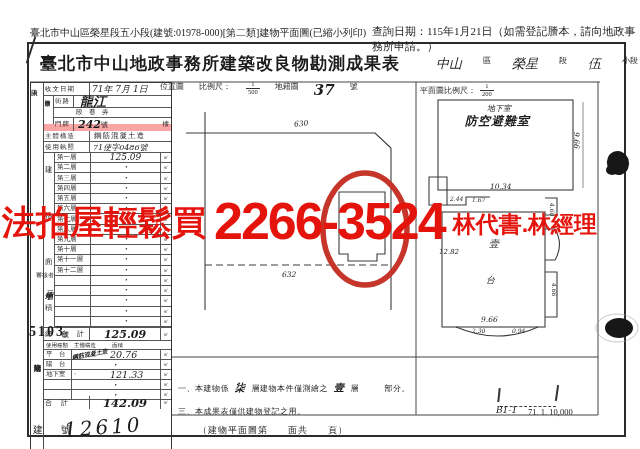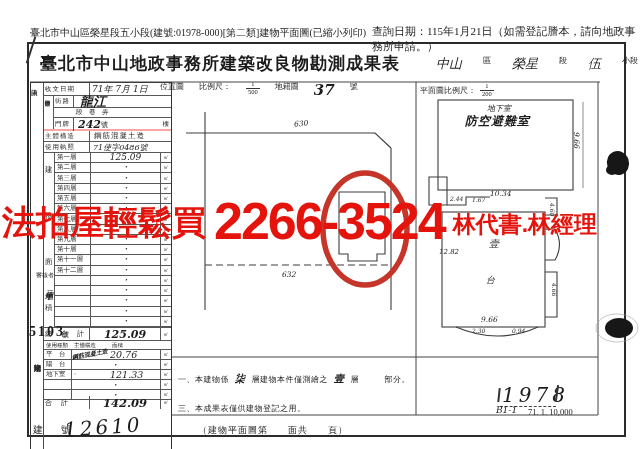--- a/index.html
+++ b/index.html
@@ -19,21 +19,21 @@
 .ta-print{font-size:8px}
 .ta-stamp{font-size:15px;font-weight:bold;letter-spacing:1px}
 
 .ltab{left:30px;top:82px;width:142px;height:421px;border:1.5px solid #333;display:flex}
 .colA{width:13px;border-right:1px solid #4a4a4a;position:relative}
 .rows{flex:1;display:flex;flex-direction:column}
 .trow{display:flex;align-items:center;border-bottom:1px solid #575757;overflow:visible}
 .lab{font-size:6.5px;letter-spacing:1px;padding-left:1px;border-right:1px solid #575757;align-self:stretch;display:flex;align-items:center}
 .r1{height:13px}.r1 .lab{width:46px}
 .r1 .val{font-size:9px;padding-left:2px;white-space:nowrap}
-.doorblock{height:35px;display:flex;border-bottom:2px solid #fca5a5}
+.doorblock{height:35px;display:flex;border-bottom:7px solid #fca5a5}
 .dcol{width:10px;border-right:1px solid #575757;font-size:5.5px;display:flex;justify-content:center}
 .doorin{flex:1;display:flex;flex-direction:column}
 .dr1{height:12px}.dr1 .lab{width:20px}.dr1 .val{font-size:13px;font-weight:bold;padding-left:6px}
 .dr2{height:10px;font-size:6.5px;padding-left:22px}
 .dr3{height:13px;border-bottom:none}.dr3 .lab{width:20px}
 .dr3 .val{font-size:11px;font-weight:bold;padding-left:4px}.dr3 .suf{font-size:7px}.dr3 .suf2{font-size:6.5px;margin-left:auto;padding-right:2px}
 .r5,.r6,.r7{height:11px}.r5 .lab,.r6 .lab,.r7 .lab{width:46px}
 .r5 .val,.r6 .val{font-size:7.5px;letter-spacing:1px;padding-left:4px}
 .r7 .val{font-size:8px;padding-left:3px;white-space:nowrap}
 .floors{height:175px;display:flex;border-bottom:1px solid #575757}
@@ -73,21 +73,21 @@
 .mh-s{font-size:8px}
 .frac{display:inline-flex;flex-direction:column;align-items:center;font-size:6.5px;line-height:6.5px}
 .frac .den{border-top:1px solid #333;padding:0 2px}
 .mapno{font-size:15px;font-weight:bold}
 .planhdr{left:420px;top:83px;display:flex;align-items:center;gap:4px;white-space:nowrap}
 
 .dim{font-size:7.5px;white-space:nowrap}
 .dim6{font-size:6px;white-space:nowrap}
 .rot90{transform:rotate(90deg);transform-origin:left top}
 
-.note{left:178px;font-size:8px;letter-spacing:.5px;white-space:pre-line;line-height:12px}
+.note{left:178px;font-size:8px;letter-spacing:.5px;white-space:pre-line;line-height:18px}
 .nhand{font-size:10px;font-weight:bold;padding:0 6px}
 
 .p1978{left:502px;top:383px;font-size:20px;letter-spacing:4px}
 .tick{background:#333;width:1.5px}
 .dashline{left:500px;top:406px;width:56px;border-bottom:1px dashed #444}
 .b11{left:496px;top:405px;font-size:9px}
 .pcode{left:528px;top:407px;font-size:8.5px;font-family:"Liberation Serif",serif}
 
 .ad{left:2px;top:196px;height:48px;display:flex;align-items:flex-end;gap:8px;white-space:nowrap;color:#e4140c;font-family:"Liberation Sans",sans-serif;font-weight:bold;z-index:6}
 .ad-t{font-size:34px;line-height:44px}
@@ -365,38 +365,37 @@
     <ellipse cx="617" cy="328" rx="21" ry="14" fill="none" stroke="#9a9a9a" stroke-width="0.8" opacity="0.7"></ellipse>
     <ellipse cx="365" cy="229" rx="42" ry="56" fill="none" stroke="#c5352a" stroke-width="5.5"></ellipse>
   </svg>
 
   <div class="abs dim hand" style="left:294px;top:119px;transform:rotate(-4deg)">630</div>
   <div class="abs dim hand" style="left:282px;top:270px">632</div>
 
   <div class="abs basehand1 hand">地下室</div>
   <div class="abs basehand2 hand">防空避難室</div>
   <div class="abs dim hand rot90" style="left:581px;top:132px">9.66</div>
-  <div class="abs dim hand" style="left:490px;top:189px">10.34</div>
+  <div class="abs dim hand" style="left:490px;top:182px">10.34</div>
   <div class="abs dim6 hand" style="left:450px;top:195px">2.44</div>
   <div class="abs dim6 hand" style="left:472px;top:196px">1.67</div>
   <div class="abs dim hand" style="left:439px;top:248px;font-size:7px">12.82</div>
   <div class="abs hand" style="left:489px;top:237px;font-size:10px">壹</div>
   <div class="abs hand" style="left:486px;top:274px;font-size:9px">台</div>
   <div class="abs dim hand" style="left:481px;top:315px">9.66</div>
   <div class="abs dim6 hand" style="left:472px;top:327px">2.30</div>
   <div class="abs dim6 hand" style="left:512px;top:327px">0.94</div>
   <div class="abs dim6 hand rot90" style="left:556px;top:203px">4.60</div>
   <div class="abs dim6 hand rot90" style="left:558px;top:283px">4.66</div>
 
   <div class="abs note" style="top:361px">
     <span>一、本建物係</span><span class="nhand hand">柒</span><span>層建物本件僅測繪之</span><span class="nhand hand">壹</span><span>層　　　部分。</span>
   </div>
   <div class="abs note" style="top:403px">三、本成果表僅供建物登記之用。</div>
 
-  <div class="abs p1978 hand">1978</div>
   <div class="abs tick" style="left:498px;top:388px;height:14px;transform:rotate(6deg)"></div>
   <div class="abs tick" style="left:556px;top:385px;height:16px;transform:rotate(8deg)"></div>
   <div class="abs dashline"></div>
   <div class="abs b11 hand">B1-1</div>
   <div class="abs pcode">71. 1. 10,000</div>
 
   <div class="abs ad">
     <span class="ad-t">法拍屋輕鬆買</span>
     <span class="ad-p">2266-3524</span>
     <span class="ad-t2">林代書.林經理</span>

